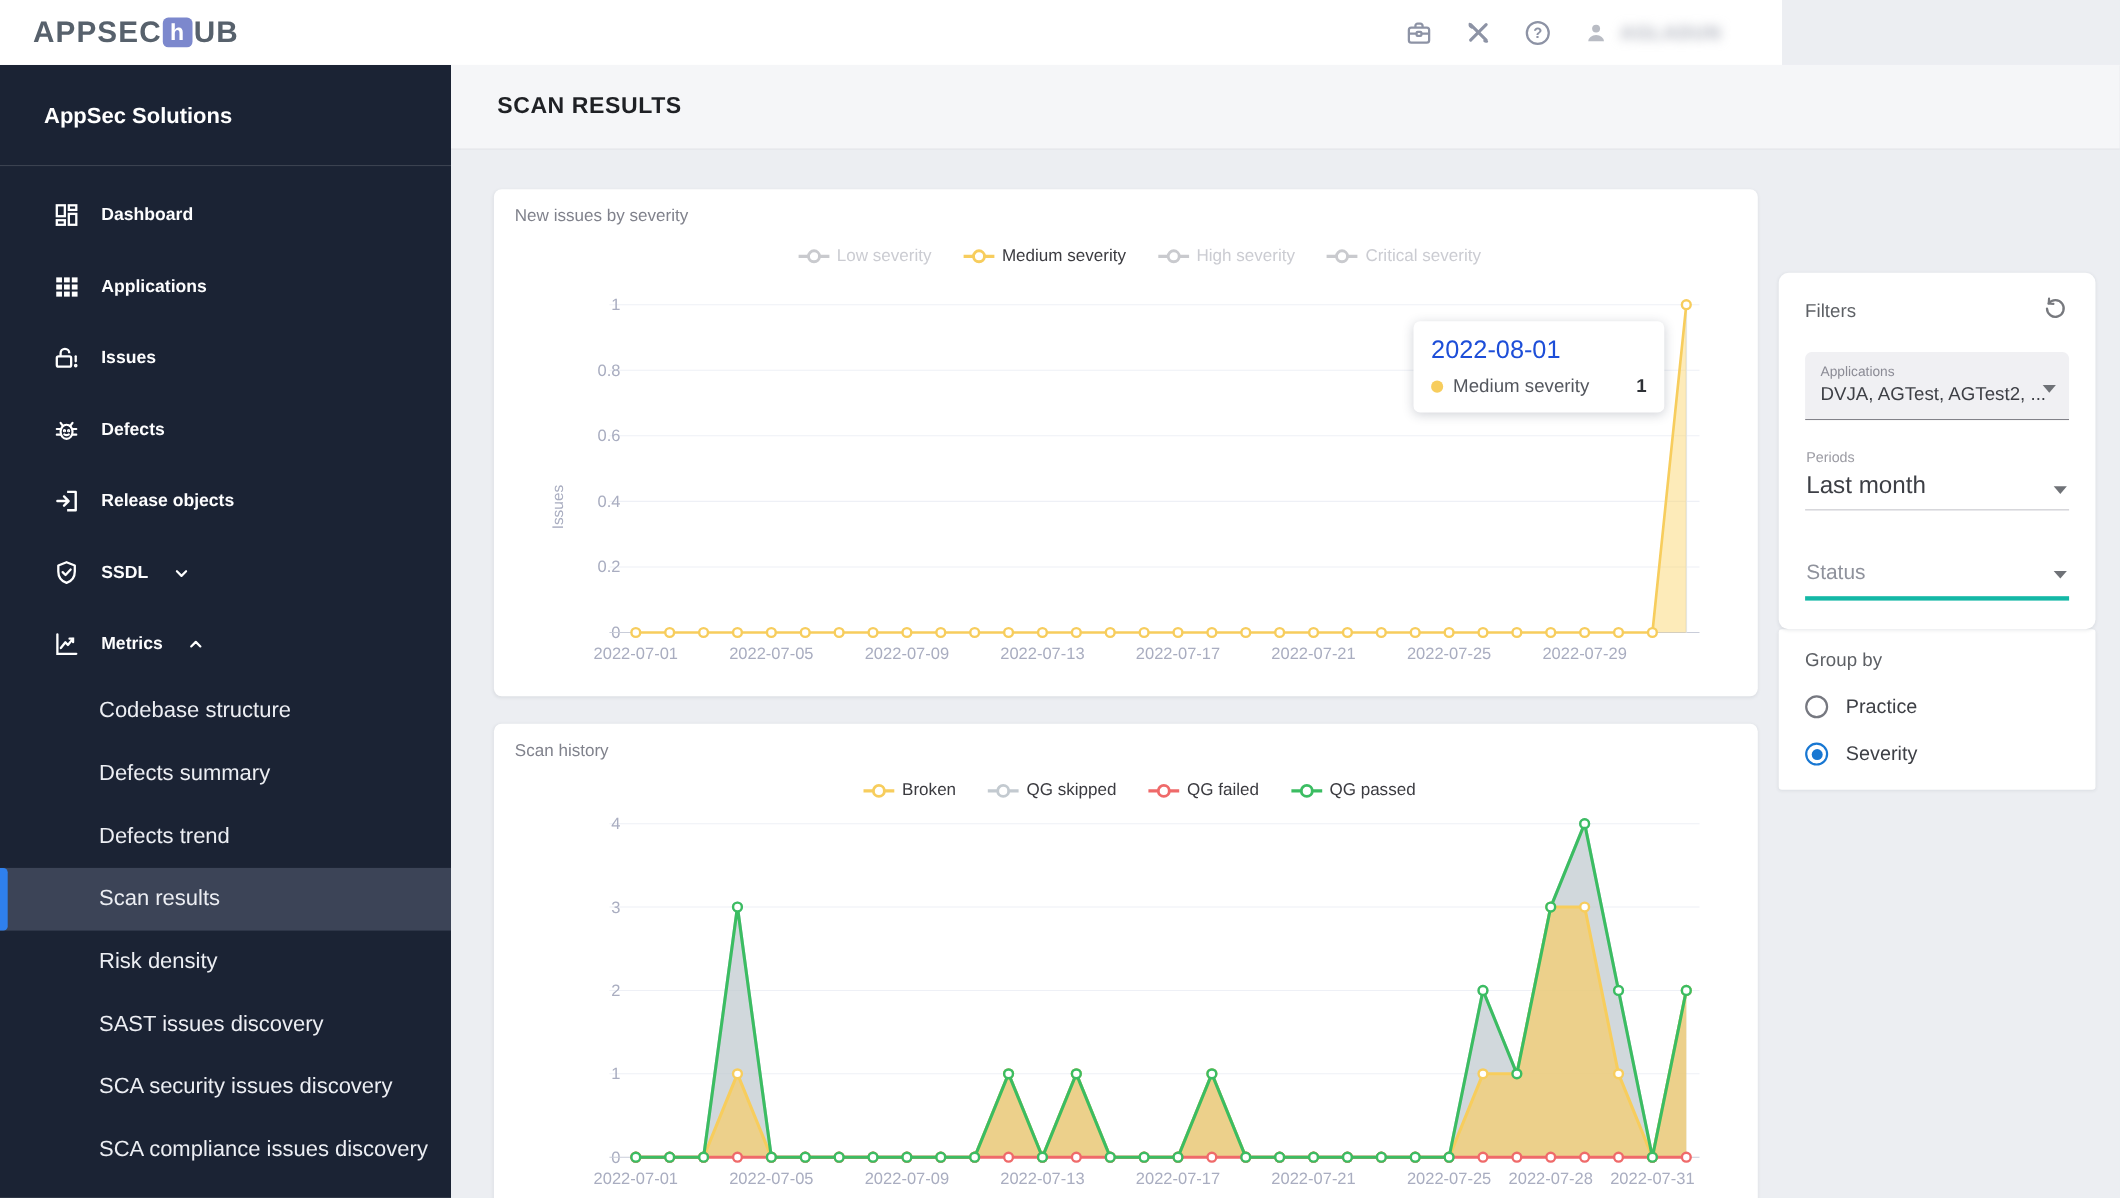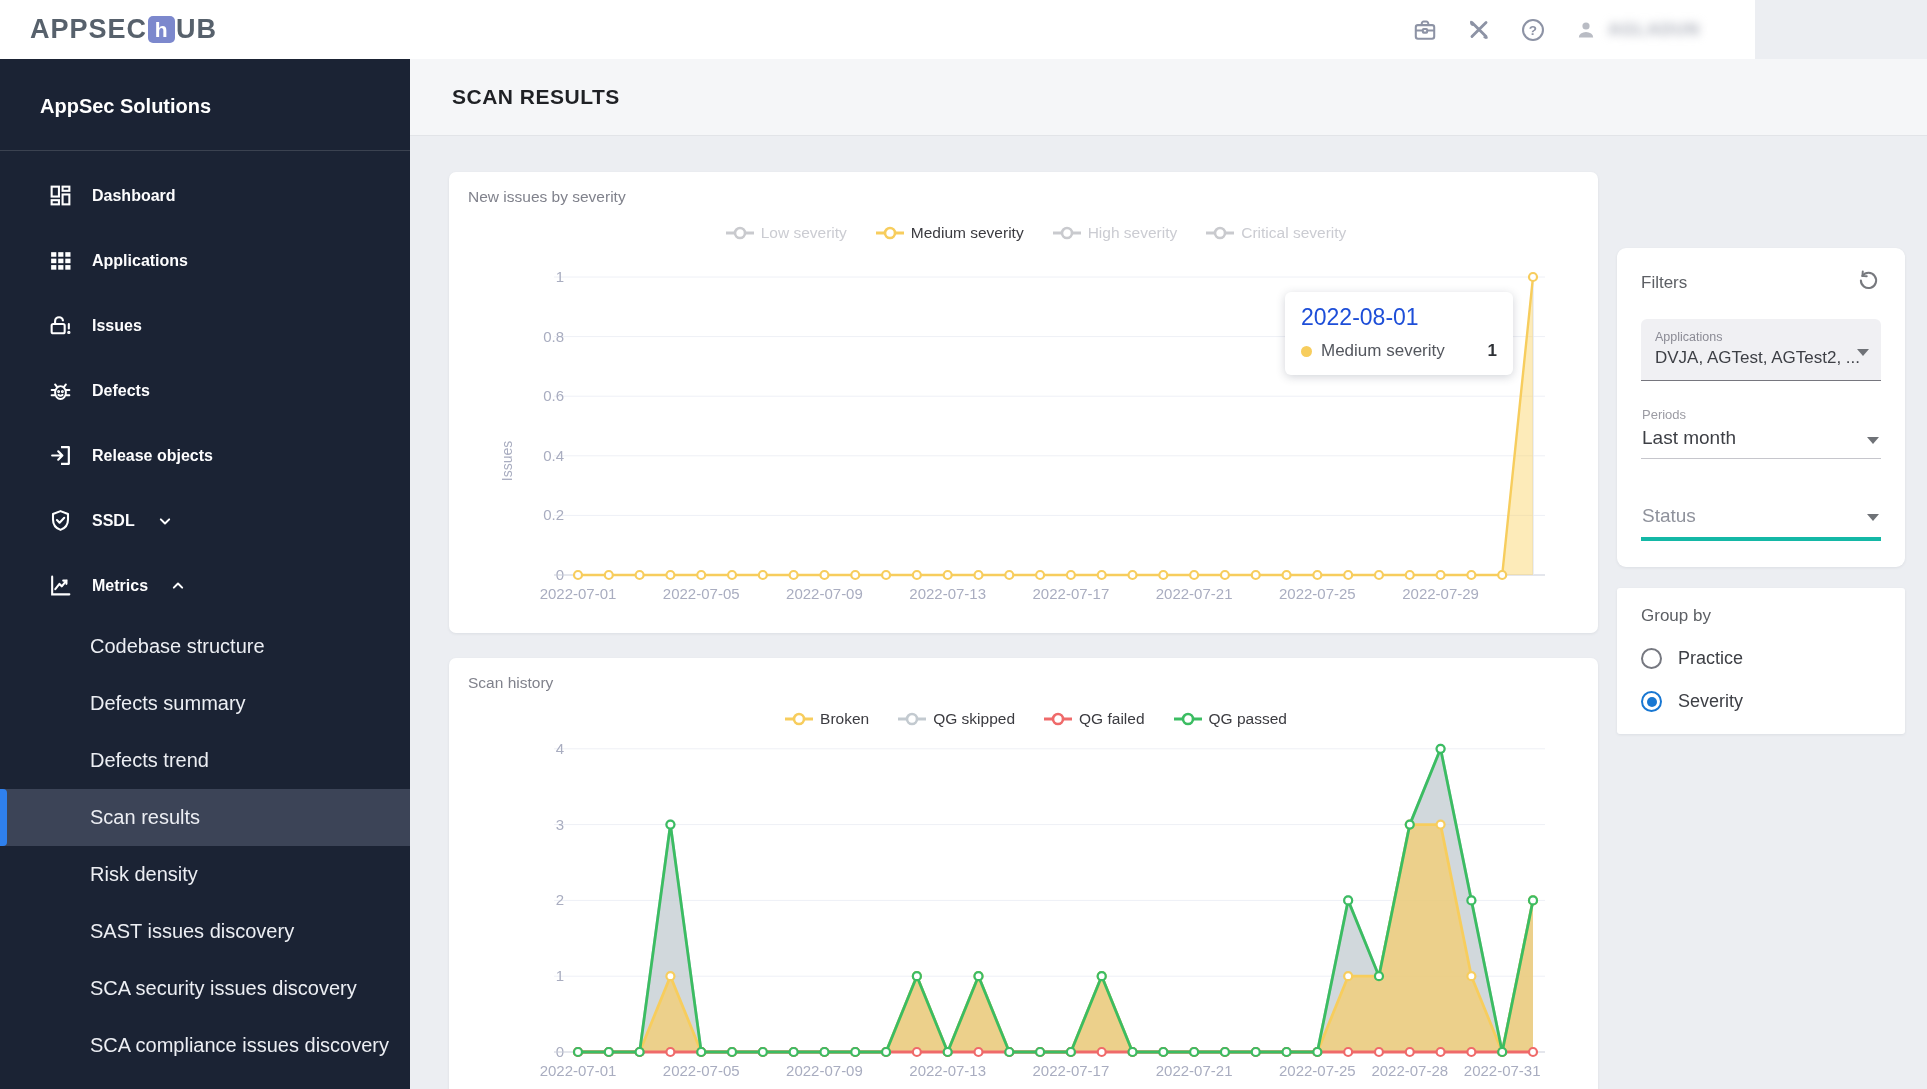--- a/index.html
+++ b/index.html
@@ -1,20 +1,20 @@
 <!DOCTYPE html>
 <html><head>
 <meta charset="utf-8">
 <style>
   * { margin:0; padding:0; box-sizing:border-box; }
   html,body { width:1927px; height:1089px; overflow:hidden;
     font-family:"Liberation Sans", sans-serif; background:#eceef2; }
 
   
-  .topbar { position:absolute; left:0; top:0; width:1755px; height:59px;
+  .topbar { position:absolute; left:0; top:0; width:1620px; height:59px;
     background:#ffffff; display:flex; align-items:center; z-index:20; }
   .logo { display:flex; align-items:center; margin-left:30px;
     font-weight:bold; font-size:27px; letter-spacing:1px; color:#57616c; }
   .logo .tile { width:27px; height:27px; background:#7c88cd; border-radius:5px;
     color:#fff; display:flex; align-items:center; justify-content:center;
     font-size:21px; font-weight:bold; margin:0 1px; }
   .topbar-right { margin-left:auto; display:flex; align-items:center; gap:28px;
     margin-right:55px; }
   .topbar-right svg { display:block; }
   .user-chip { display:flex; align-items:center; gap:10px; }
@@ -77,24 +77,24 @@
   .field .caret { position:absolute; right:2px; bottom:14px; width:0; height:0;
     border-left:6px solid transparent; border-right:6px solid transparent;
     border-top:7px solid #6f7277; }
   .field-filled { margin-top:22px; background:#f0f0f3; border-radius:6px 6px 0 0;
     border-bottom:1px solid #76767e; padding:11px 14px 12px; }
   .field-filled .flabel { font-size:12.5px; color:#8b8b95; }
   .field-filled .fvalue { font-size:17px; color:#3d3f45; margin-top:4px; white-space:nowrap;
     overflow:hidden; max-width:210px; }
   .field-std { margin-top:26px; border-bottom:1px solid #c6c6cc; padding:0 0 9px 1px; }
   .field-std .flabel { font-size:13px; color:#9b9ba3; }
-  .field-std .fvalue { font-size:19px; color:#3d3f45; margin-top:5px; }
+  .field-std .fvalue { font-size:22px; color:#3d3f45; margin-top:5px; }
   .field-empty { margin-top:46px; border-bottom:4px solid #14b8a6; padding:0 0 10px 1px; }
   .field-empty .flabel { font-size:19px; color:#8f929c; }
-  .groupby-card { border-radius:3px; margin-top:21px; padding:18px 24px 22px; }
+  .groupby-card { border-radius:3px; padding:18px 24px 22px; }
   .groupby-title { font-size:17px; color:#5d6065; }
   .radio-row { display:flex; align-items:center; gap:16px; margin-top:22px; cursor:pointer; }
   .radio { width:21px; height:21px; border-radius:50%; border:2px solid #767880; position:relative; }
   .radio.on { border-color:#1877d2; }
   .radio.on::after { content:""; position:absolute; left:3.5px; top:3.5px; width:10px;
     height:10px; border-radius:50%; background:#1877d2; }
   .radio-label { font-size:18px; color:#3e4046; }
 
   .grid-line { stroke:#eef0f6; stroke-width:1; }
   .axis-line { stroke:#c9cdd9; stroke-width:1; }

